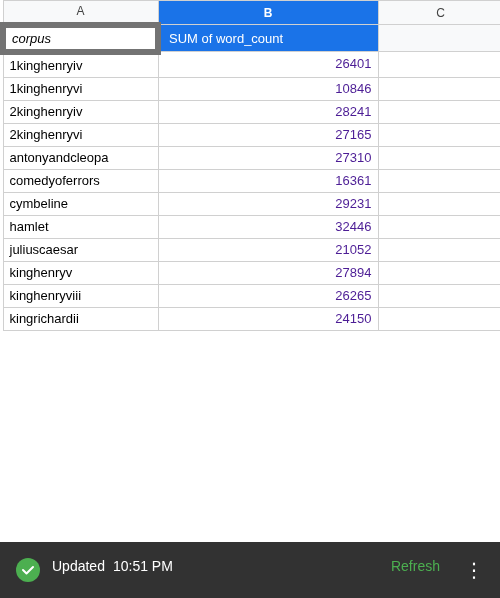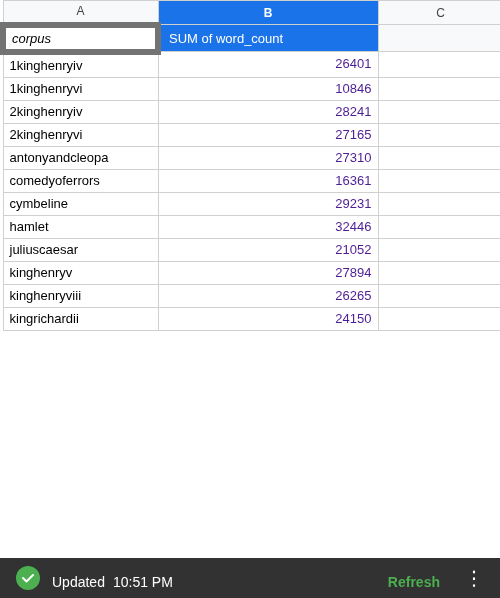--- a/index.html
+++ b/index.html
@@ -95,26 +95,26 @@
       text-align: left;
       padding-left: 8px;
     }
 
     
     .toast {
       position: absolute;
       bottom: 0;
       left: 0;
       right: 0;
-      height: 40px;
+      height: 56px;
       background: #323232;
       color: #fff;
       display: flex;
-      align-items: flex-end;
-      padding: 8px 16px;
+      align-items: flex-start;
+      padding: 16px 16px;
       gap: 12px;
       z-index: 10;
     }
 
     .toast-check {
       width: 24px;
       height: 24px;
       border-radius: 50%;
       background: #4caf50;
       display: flex;
@@ -139,21 +139,21 @@
     .toast-updated {
       color: #fff;
     }
 
     .toast-time {
       color: #fff;
     }
 
     .toast-refresh {
       color: #4caf50;
-      font-weight: bold;
+      font-weight: normal;
       font-size: 14px;
       cursor: pointer;
       margin-left: auto;
     }
 
     .toast-dots {
       color: #fff;
       font-size: 20px;
       cursor: pointer;
       margin-left: 12px;

